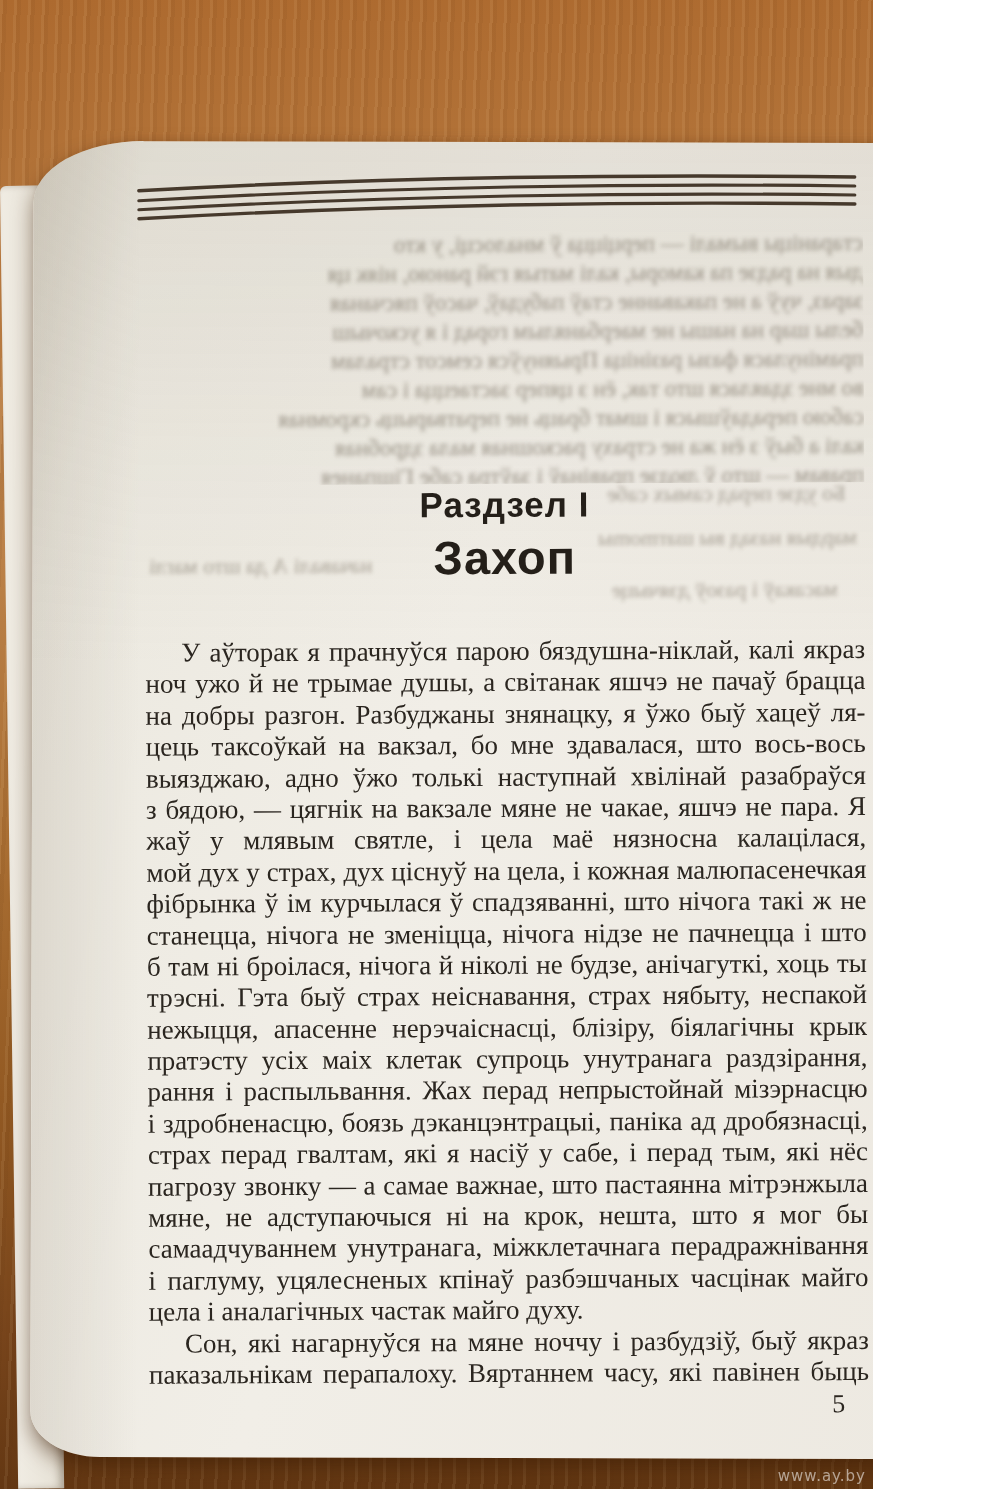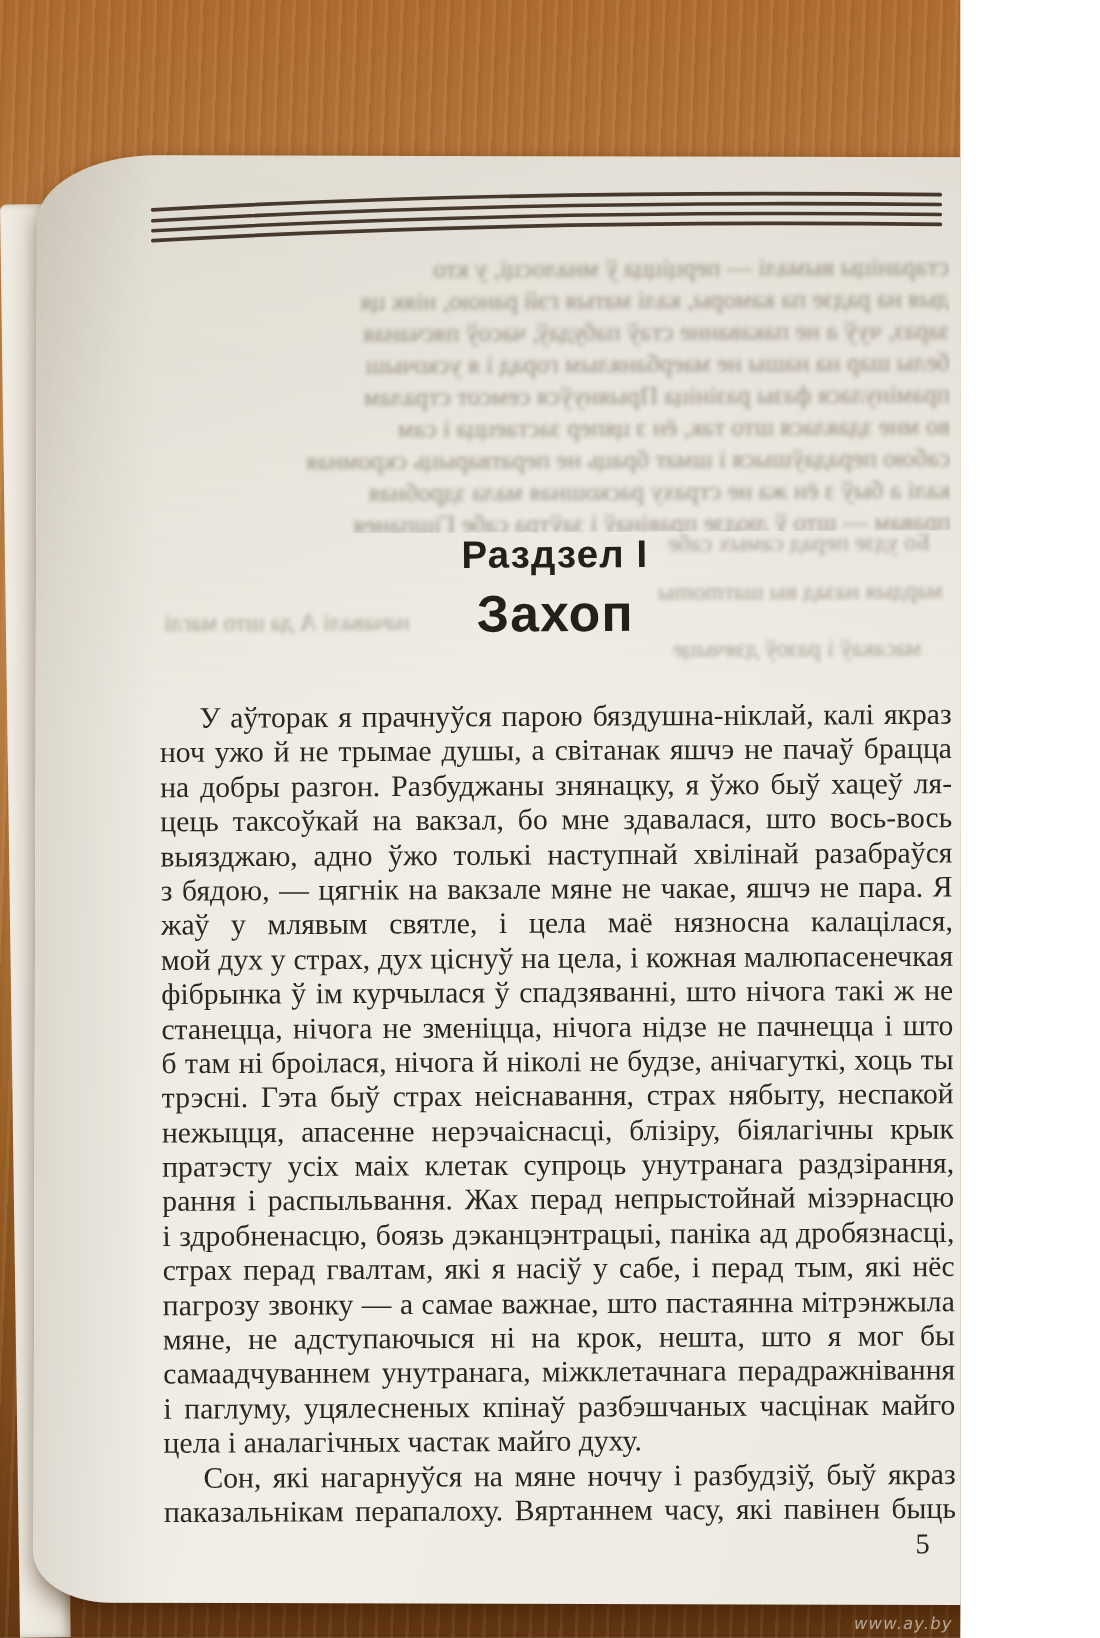--- a/index.html
+++ b/index.html
@@ -55,21 +55,20 @@
     font-size:27px;line-height:31.4px;height:31.4px;overflow:hidden;
     color:#2b2620;text-align:justify;text-align-last:justify;-moz-text-align-last:justify;
   }
   .bline.indent{text-indent:36px;}
   .bline.flush{text-align-last:left;-moz-text-align-last:left;}
   .pagenum{font-size:26px;color:#2b2620;text-align:right;padding-right:24px;margin-top:2px;}
   .watermark{
     position:absolute;right:7px;bottom:4px;z-index:6;
     font-family:"DejaVu Sans",sans-serif;font-size:15px;letter-spacing:1px;
     color:rgba(255,255,255,.55);
-    font-style:italic;
   }
 </style>
 </head>
 <body>
 
 <div class="scene">
 
   <div class="stack"></div>
   <div class="red-edge"></div>
 

